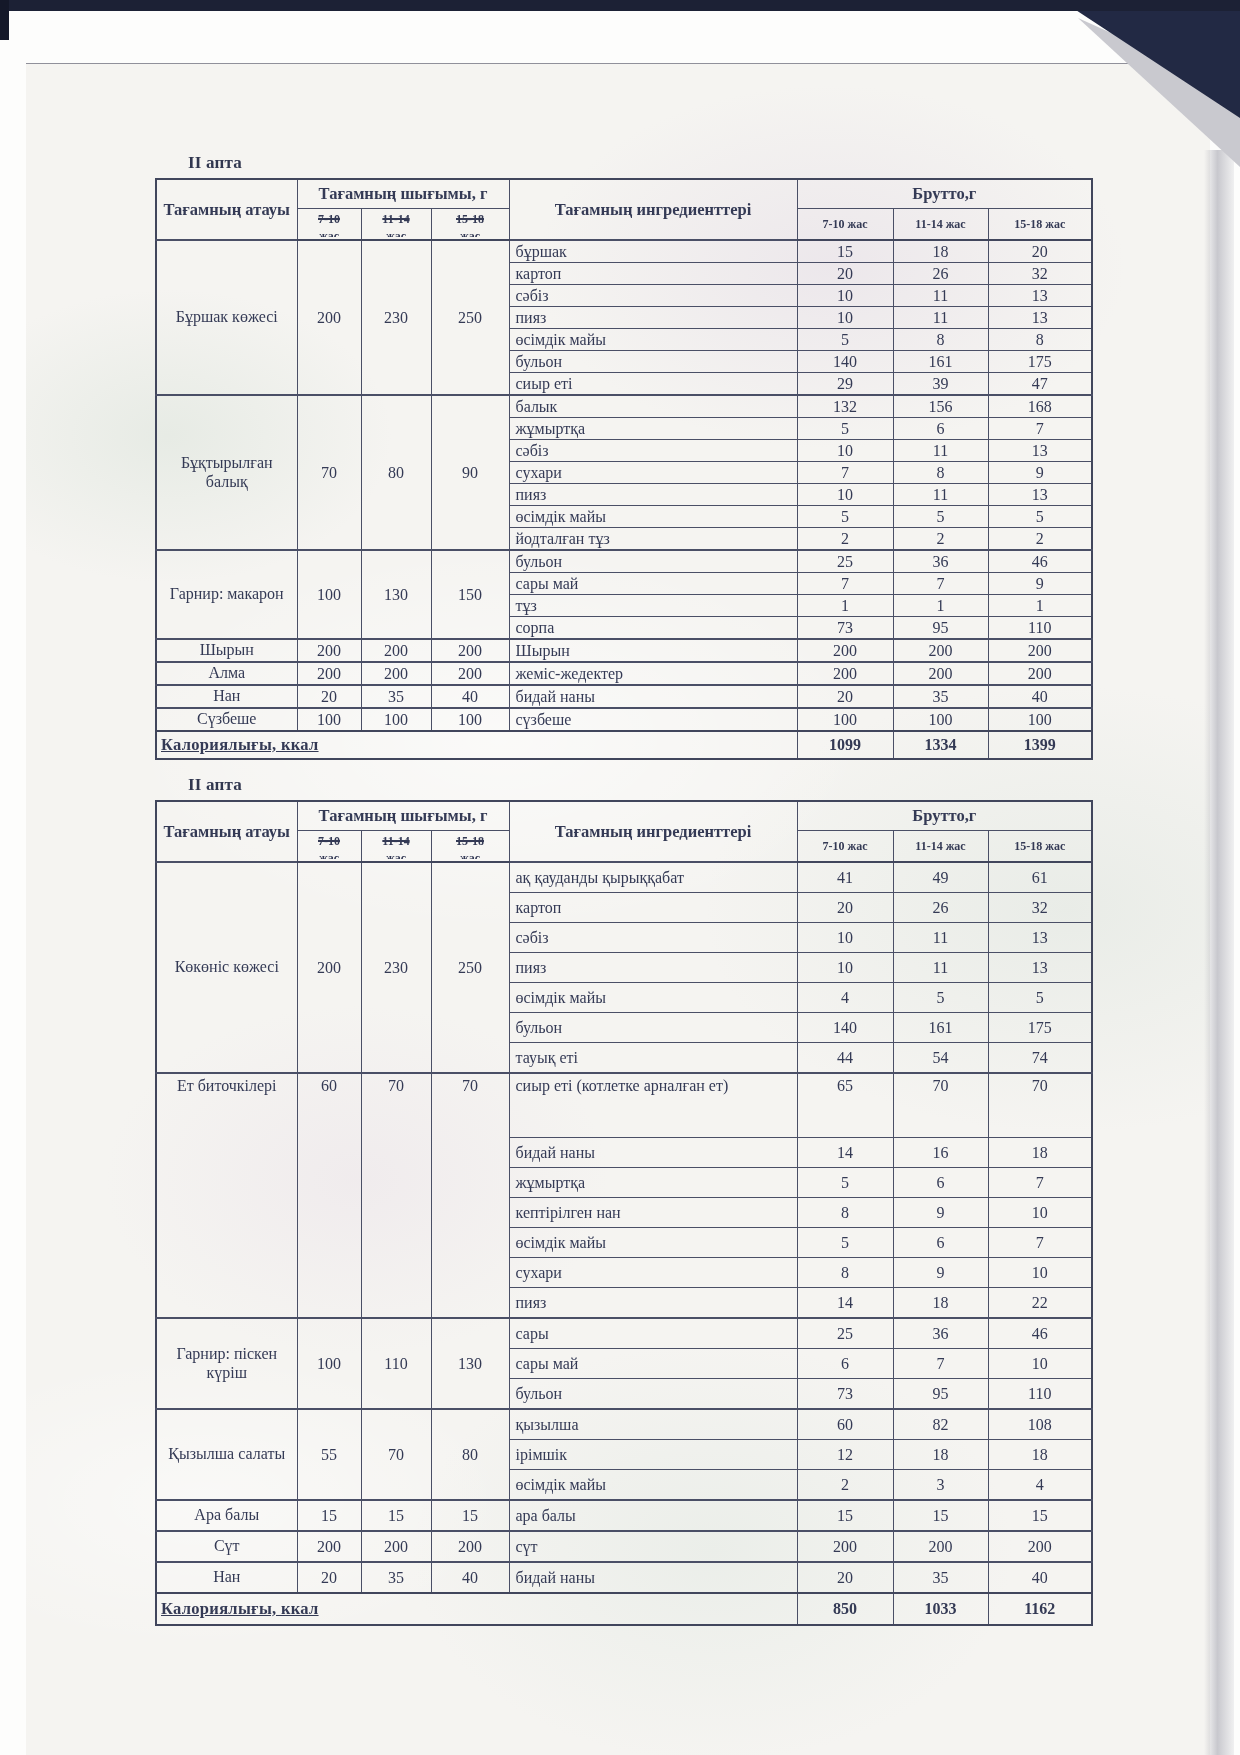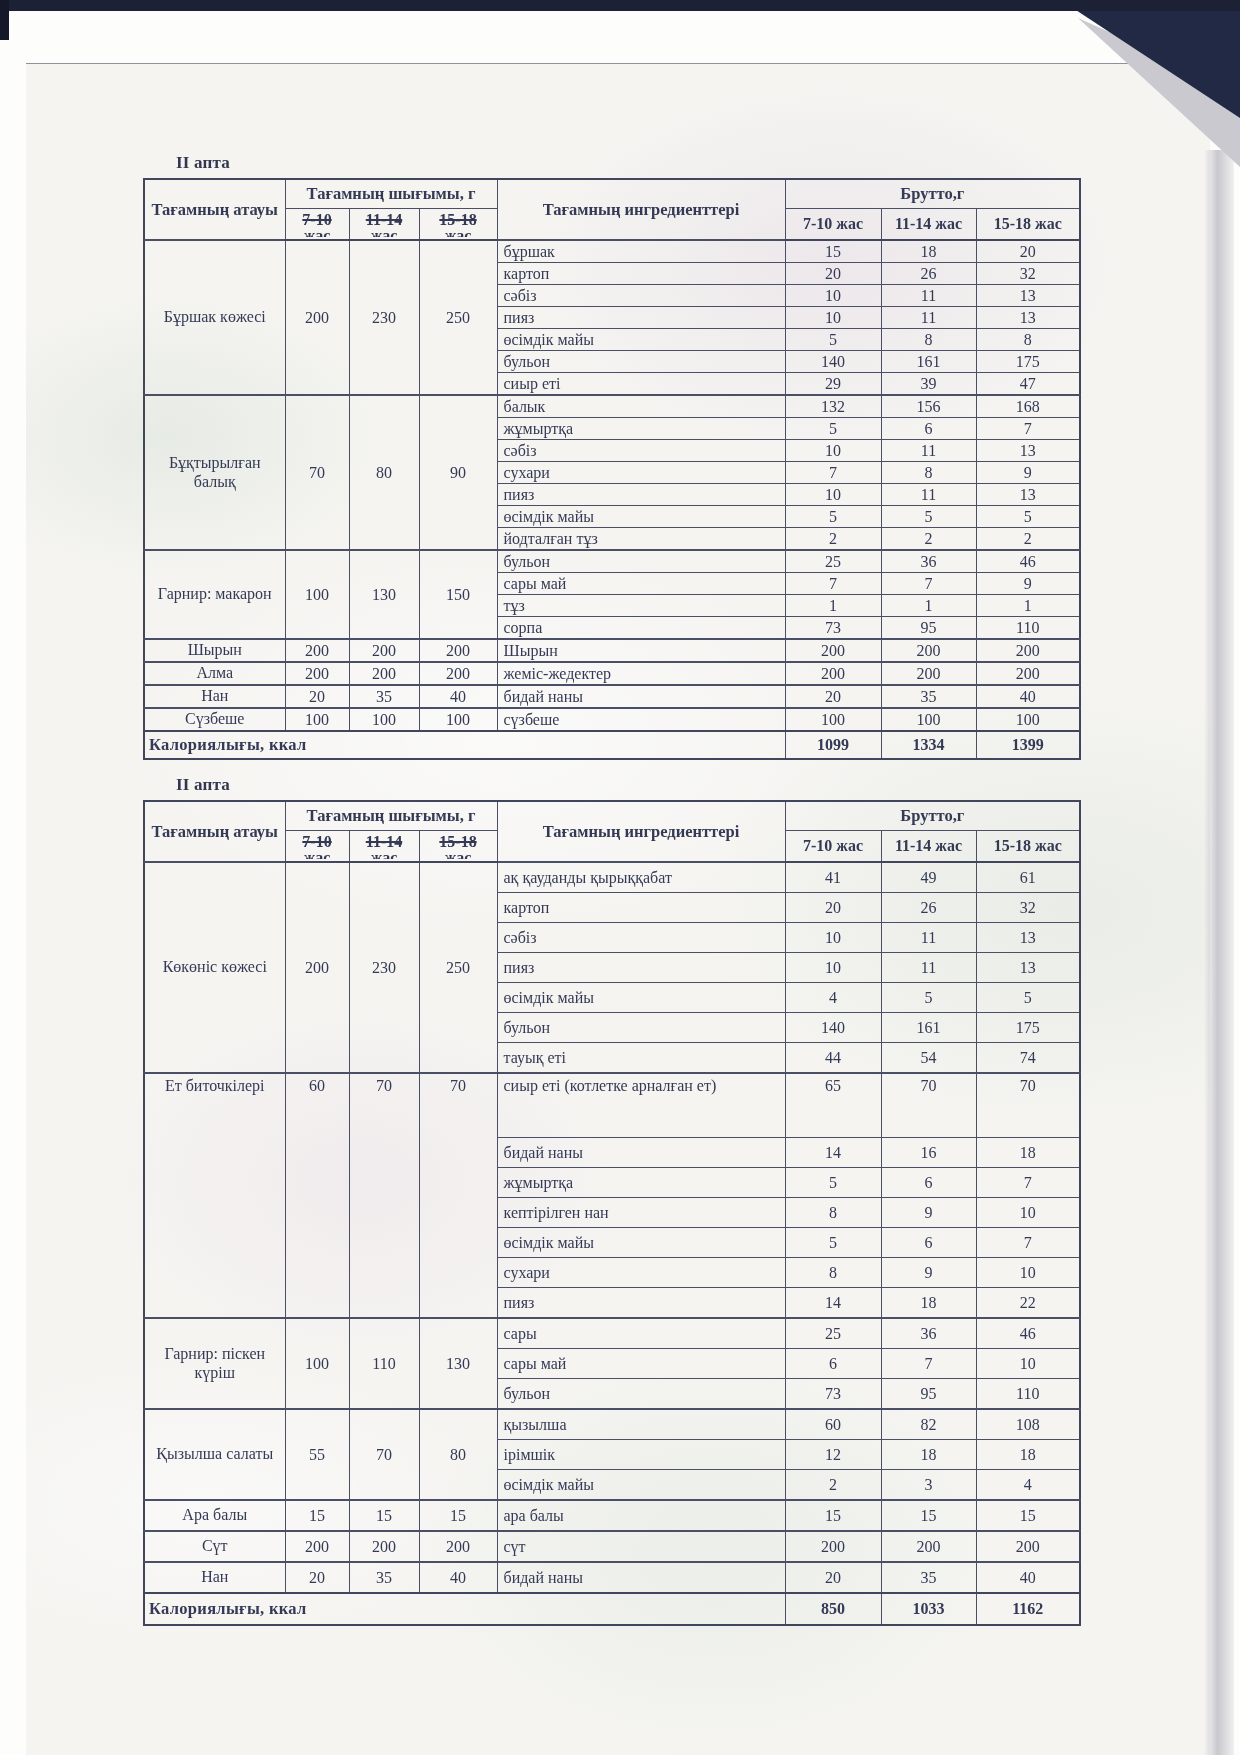--- a/index.html
+++ b/index.html
@@ -24,44 +24,44 @@
   
   .top-bar{position:absolute;left:0;top:0;width:100%;height:11px;background:#1c2135;}
   .left-notch{position:absolute;left:0;top:0;width:9px;height:40px;background:#141829;}
   .edge-band{position:absolute;right:6px;top:150px;bottom:0;width:30px;
     background:linear-gradient(90deg, rgba(148,148,160,0), rgba(148,148,160,.50) 45%, rgba(148,148,160,.12));}
   .corner-gray{position:absolute;right:0;top:18px;width:162px;height:162px;background:#c9c9cf;
     clip-path:polygon(0 0,100% 45%,100% 92%);}
   .corner-navy{position:absolute;right:0;top:0;width:215px;height:118px;background:#222944;
     clip-path:polygon(0 0,100% 0,100% 100%,24% 9%);}
 
-  .doc-block{position:absolute;left:117px;width:960px;}
+  .doc-block{position:absolute;left:129px;width:960px;}
   .doc-title{font-weight:bold;font-size:17px;line-height:24px;color:#31374f;margin-left:33px;letter-spacing:.2px;}
   .table-mount{margin-top:3px;}
 
   table.menu-table{border-collapse:collapse;table-layout:fixed;width:938px;color:#343a55;}
   .menu-table th,.menu-table td{border:1px solid #4a4f66;overflow:hidden;}
   .menu-table{border:2px solid #41465c;}
   .menu-table thead tr.h1 th{height:26px;font-size:16.5px;font-weight:bold;padding:1px 2px;}
-  .menu-table thead tr.h2 th{height:30px;font-size:16px;font-weight:bold;padding:0 2px;}
+  .menu-table thead tr.h2 th{height:30px;font-size:12px;font-weight:bold;padding:0 2px;}
   .menu-table thead tr.h2 th{border-bottom:2px solid #41465c;}
   .menu-table td{font-size:16px;padding:0 4px;}
   .t0 tbody td{height:21px;}
   .t1 tbody td{height:29px;}
   tr.tall td{height:60px !important;vertical-align:top;padding-top:3px;}
   td.dish-name{text-align:center;line-height:1.15;}
   td.portion{text-align:center;}
   td.ing{text-align:left;padding-left:6px;white-space:nowrap;}
   td.val{text-align:center;}
   tr.dish-start td{border-top-width:2px;}
   .age-cut .num{display:block;text-decoration:line-through;text-decoration-thickness:1.5px;line-height:17px;}
   .age-cut .zhas{display:block;height:9px;line-height:16px;overflow:hidden;font-weight:bold;}
   tr.cal-row td{border-top:2px solid #41465c;font-weight:bold;height:26px;}
   .t1 tr.cal-row td{height:30px;}
-  td.cal-label{text-align:left;font-size:16.5px;letter-spacing:.3px;}
+  td.cal-label{text-align:left;font-size:16.5px;letter-spacing:.3px;text-decoration:underline;}
 </style>
 </head>
 <body>
 
 <div class="screen">
   <div class="scan-page">
 
     <div class="doc-block" style="top:87px;">
       <div class="doc-title">II апта</div>
       <div class="table-mount" id="table-mount-0">

